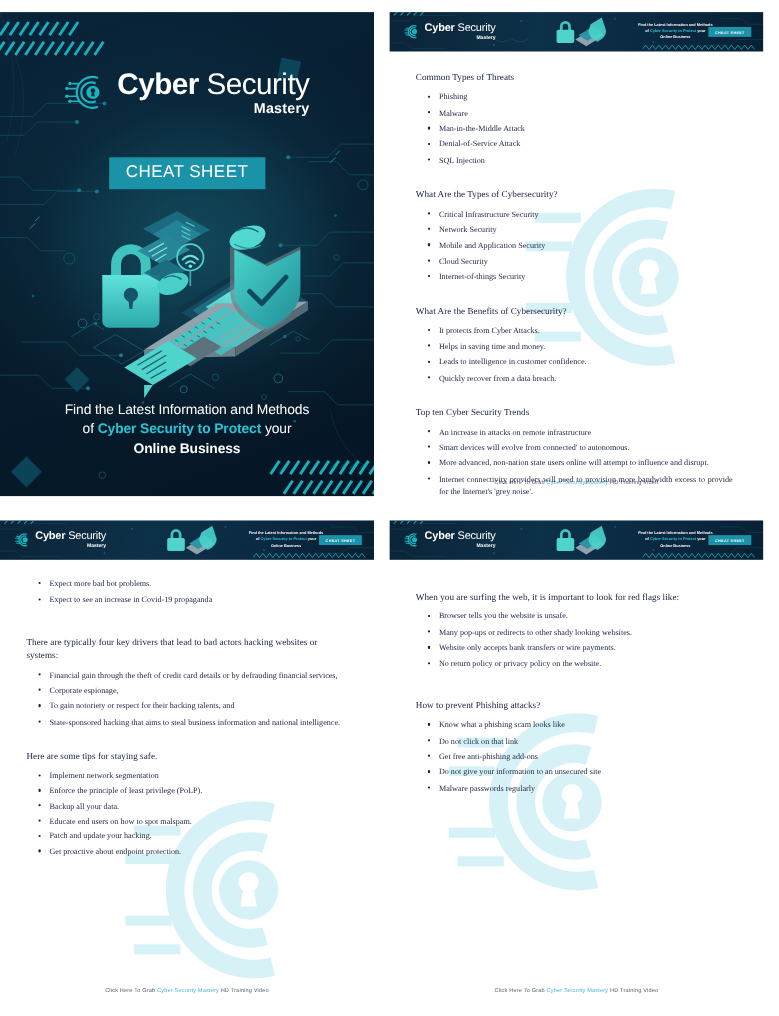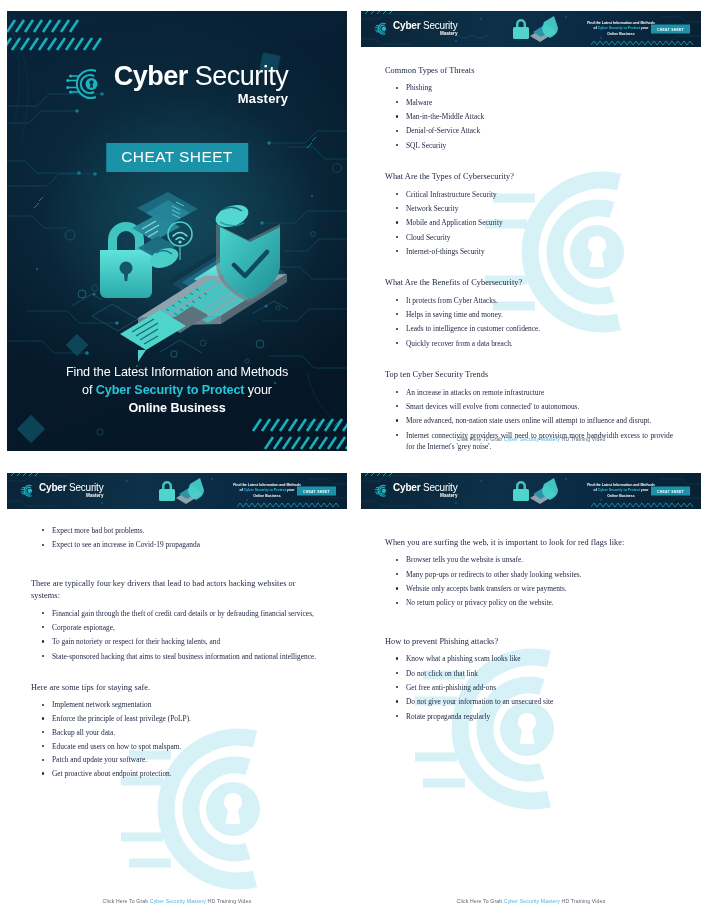--- a/index.html
+++ b/index.html
@@ -8,21 +8,21 @@
     background: #ffffff;
     font-family: "Liberation Sans", sans-serif;
     overflow: hidden;
   }
   .sheet {
     width: 708px; height: 924px;
     display: grid;
     grid-template-columns: 354px 354px;
     grid-template-rows: 462px 462px;
   }
-  .page-slot { position: relative; display: flex; align-items: center; justify-content: center; }
+  .page-slot { position: relative; display: flex; align-items: center; }
   .page { position: relative; width: 340px; height: 440px; overflow: hidden; background: #fff; }
 
   
   .cover {
     background:
       radial-gradient(ellipse 200px 180px at 52% 48%, #12475a 0%, rgba(10,40,55,0) 70%),
       radial-gradient(ellipse 300px 260px at 50% 45%, #0d3648 0%, rgba(8,28,42,0) 75%),
       linear-gradient(160deg, #09243a 0%, #071c2e 45%, #051625 100%);
   }
   .circuit-svg { position: absolute; inset: 0; width: 100%; height: 100%; pointer-events: none; }
@@ -465,21 +465,21 @@
         </g>
       </svg>
 
       <div class="content" style="padding-top:18px">
         <h3 class="hd">Common Types of Threats</h3>
         <ul class="bl">
           <li>Phishing</li>
           <li>Malware</li>
           <li>Man-in-the-Middle Attack</li>
           <li>Denial-of-Service Attack</li>
-          <li>SQL Security</li>
+          <li>SQL Injection</li>
         </ul>
 
         <div class="gap-md"></div>
         <h3 class="hd">What Are the Types of Cybersecurity?</h3>
         <ul class="bl">
           <li>Critical Infrastructure Security</li>
           <li>Network Security</li>
           <li>Mobile and Application Security</li>
           <li>Cloud Security</li>
           <li>Internet-of-things Security</li>
@@ -607,21 +607,21 @@
           <li>State-sponsored hacking that aims to steal business information and national intelligence.</li>
         </ul>
 
         <div class="gap-md"></div>
         <h3 class="hd">Here are some tips for staying safe.</h3>
         <ul class="bl tight">
           <li>Implement network segmentation</li>
           <li>Enforce the principle of least privilege (PoLP).</li>
           <li>Backup all your data.</li>
           <li>Educate end users on how to spot malspam.</li>
-          <li>Patch and update your software.</li>
+          <li>Patch and update your hacking.</li>
           <li>Get proactive about endpoint protection.</li>
         </ul>
 
         <div class="gap-md"></div>
       </div>
 
       <div class="footer">
         <span>Click Here To Grab </span><span class="hl">Cyber Security Mastery</span><span> HD Training Video</span>
       </div>
     </div>
@@ -718,21 +718,21 @@
           <li>No return policy or privacy policy on the website.</li>
         </ul>
 
         <div class="gap-lg"></div>
         <h3 class="hd">How to prevent Phishing attacks?</h3>
         <ul class="bl">
           <li>Know what a phishing scam looks like</li>
           <li>Do not click on that link</li>
           <li>Get free anti-phishing add-ons</li>
           <li>Do not give your information to an unsecured site</li>
-          <li>Rotate propaganda regularly</li>
+          <li>Malware passwords regularly</li>
         </ul>
       </div>
 
       <div class="footer">
         <span>Click Here To Grab </span><span class="hl">Cyber Security Mastery</span><span> HD Training Video</span>
       </div>
     </div>
   </div>
   </div>
 

